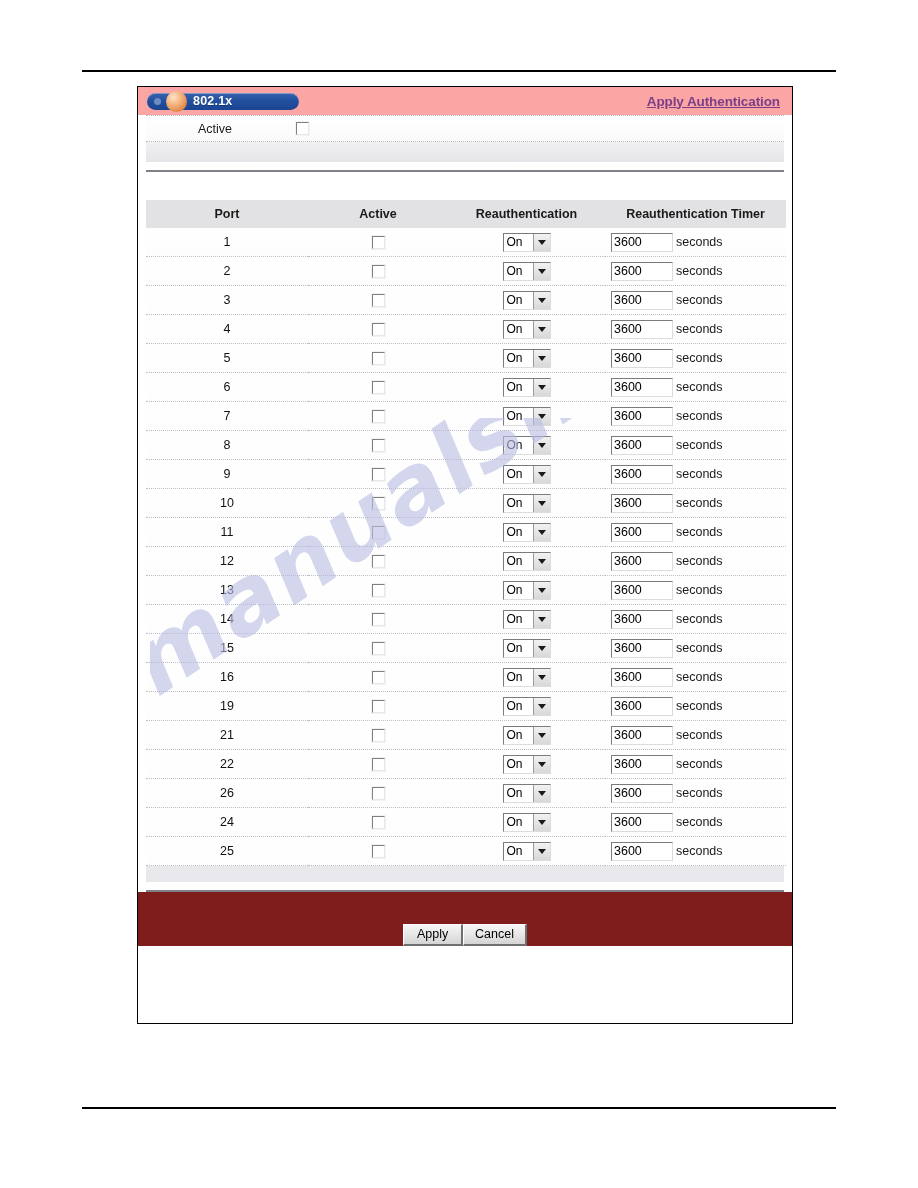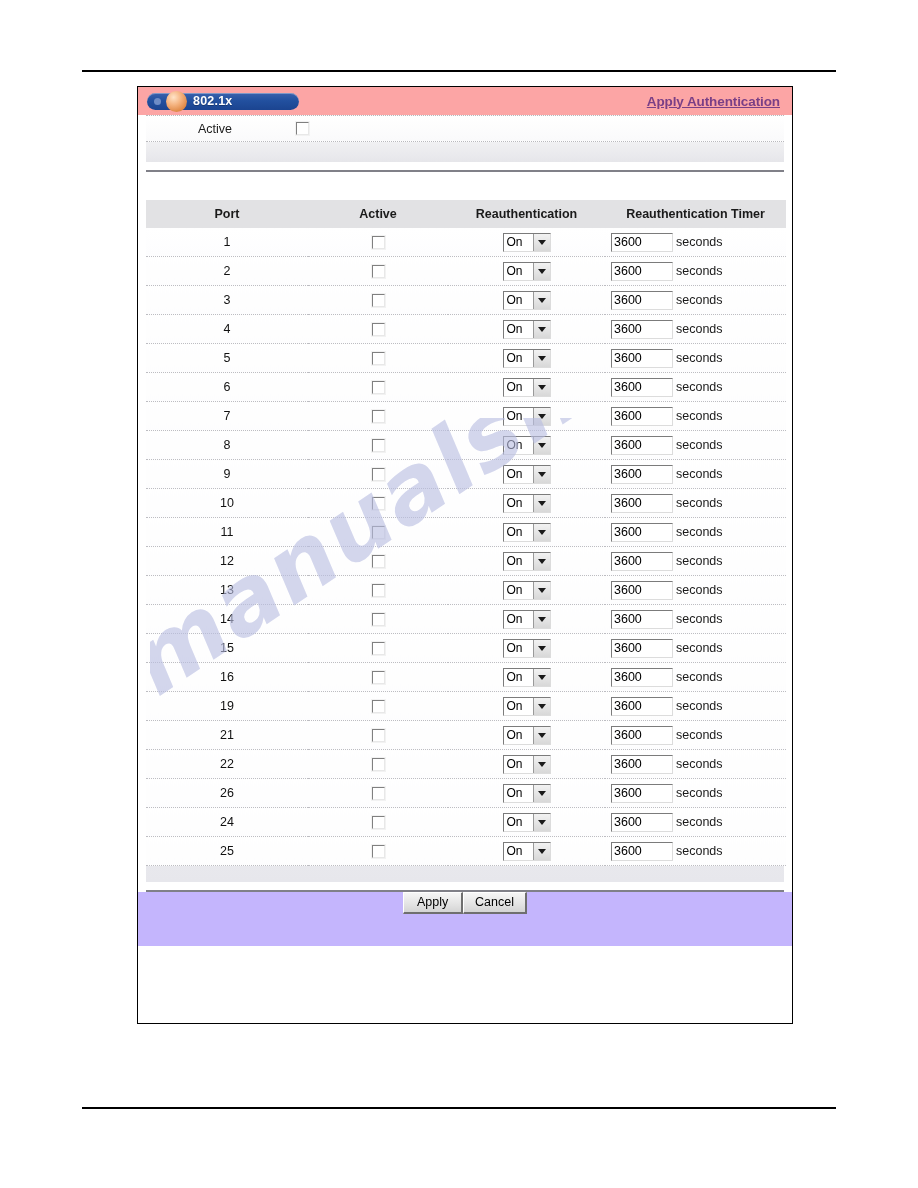--- a/index.html
+++ b/index.html
@@ -284,23 +284,23 @@
 
   
   .footer-sep {
     margin: 8px 8px 0 8px;
     height: 2px;
     background: #808088;
   }
   .btn-bar {
     height: 54px;
     display: flex;
-    align-items: flex-start;
+    align-items: flex-end;
     justify-content: center;
-    background: #c4b5fd;
+    background: #7f1d1d;
   }
   .btn {
     min-width: 60px;
     height: 22px;
     padding: 0 11px;
     font-family: "Liberation Sans", sans-serif;
     font-size: 12.5px;
     color: #000000;
     background: linear-gradient(to bottom, #f6f6f6 0%, #e3e3e3 60%, #d4d4d4 100%);
     border-top: 1.5px solid #ffffff;

